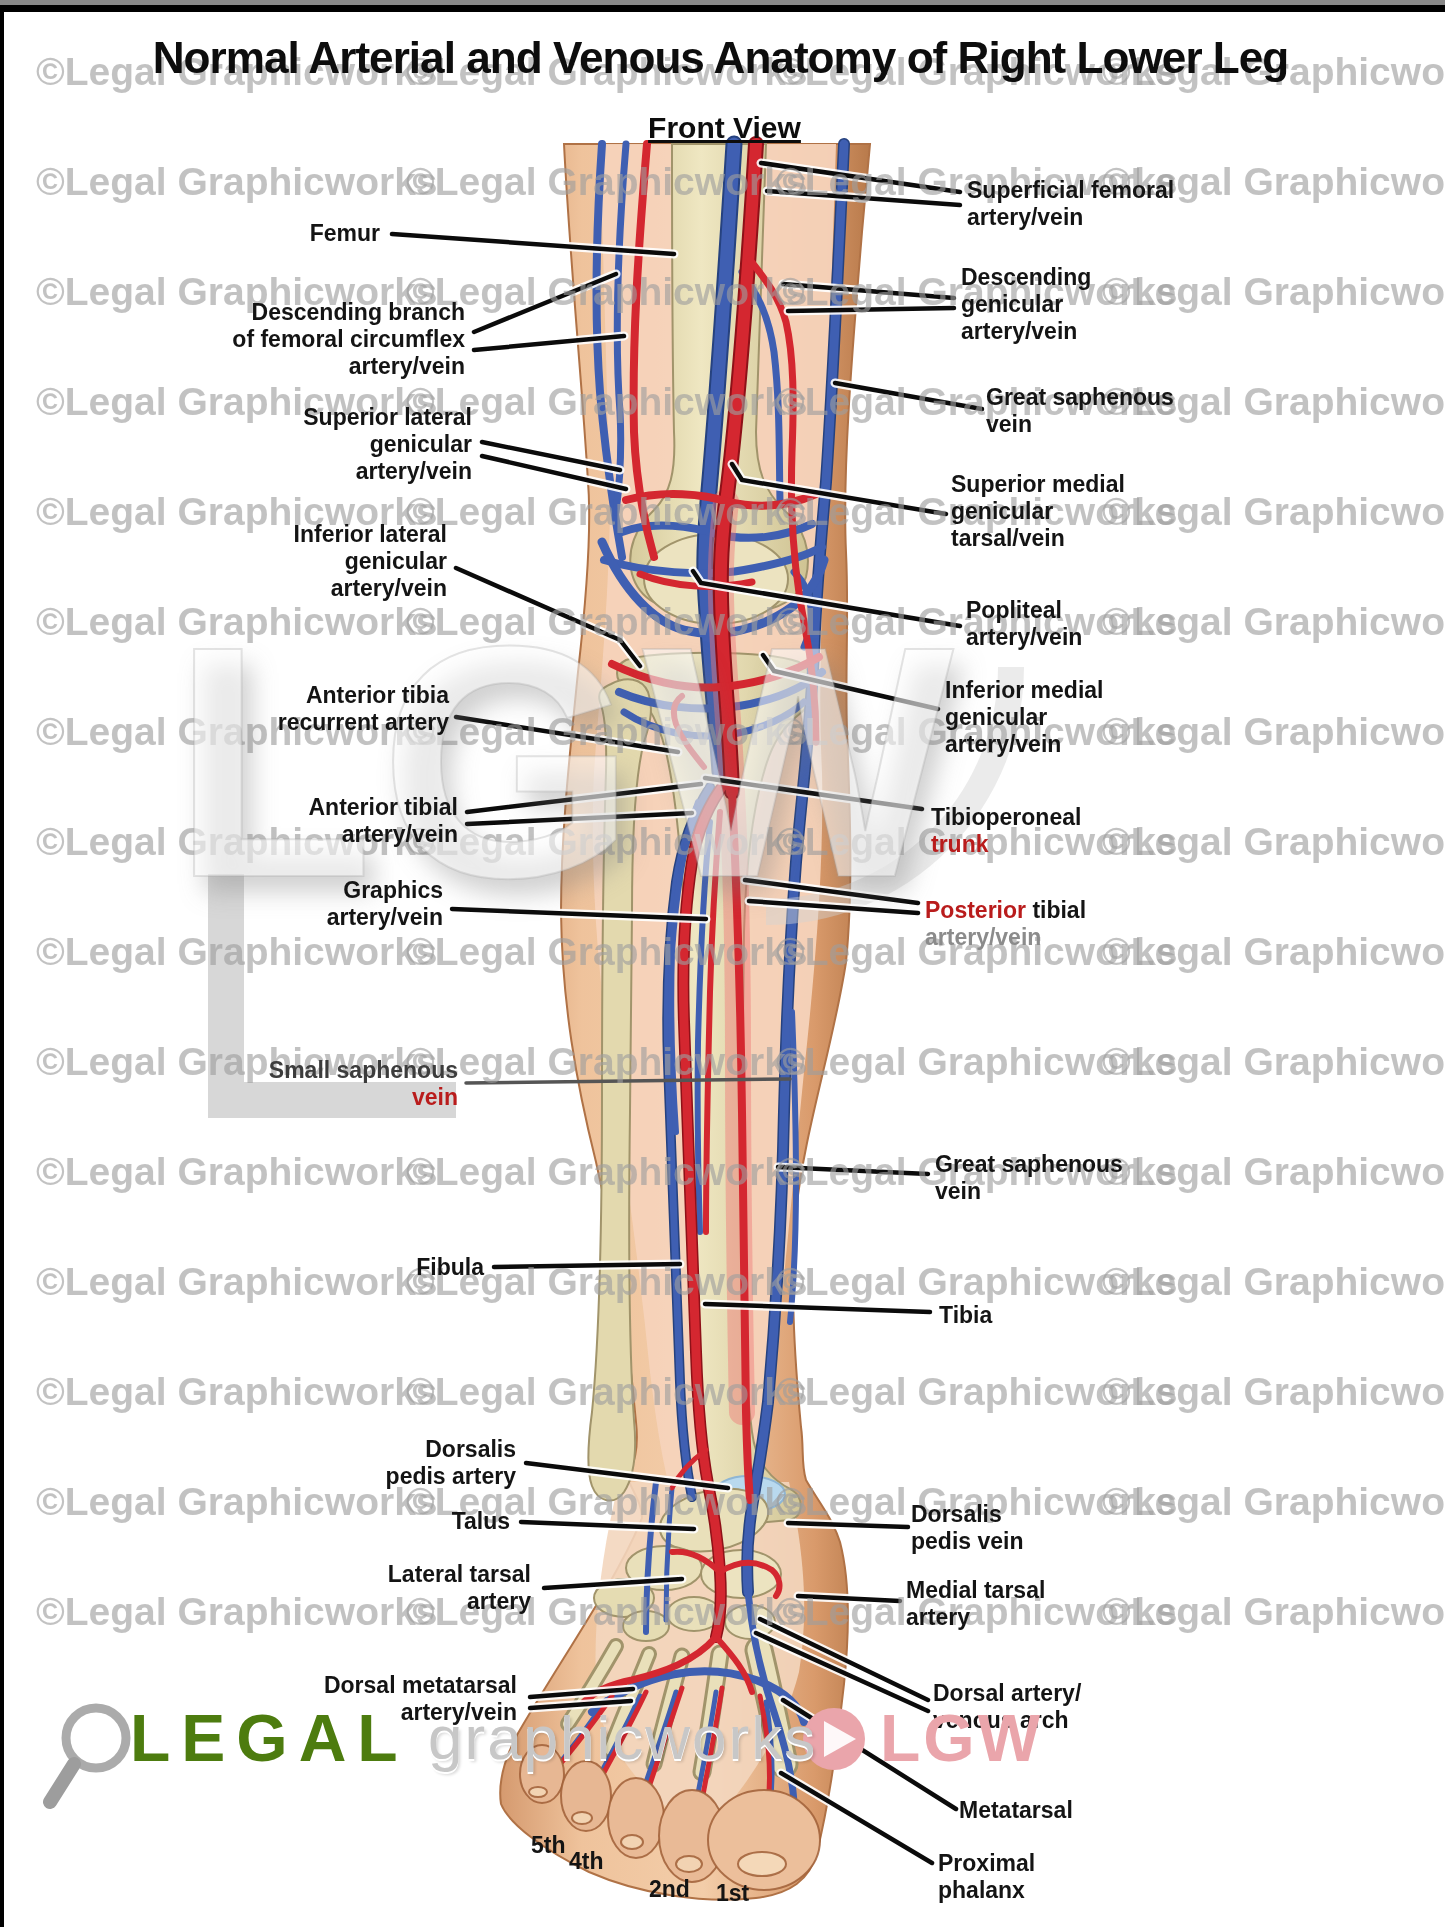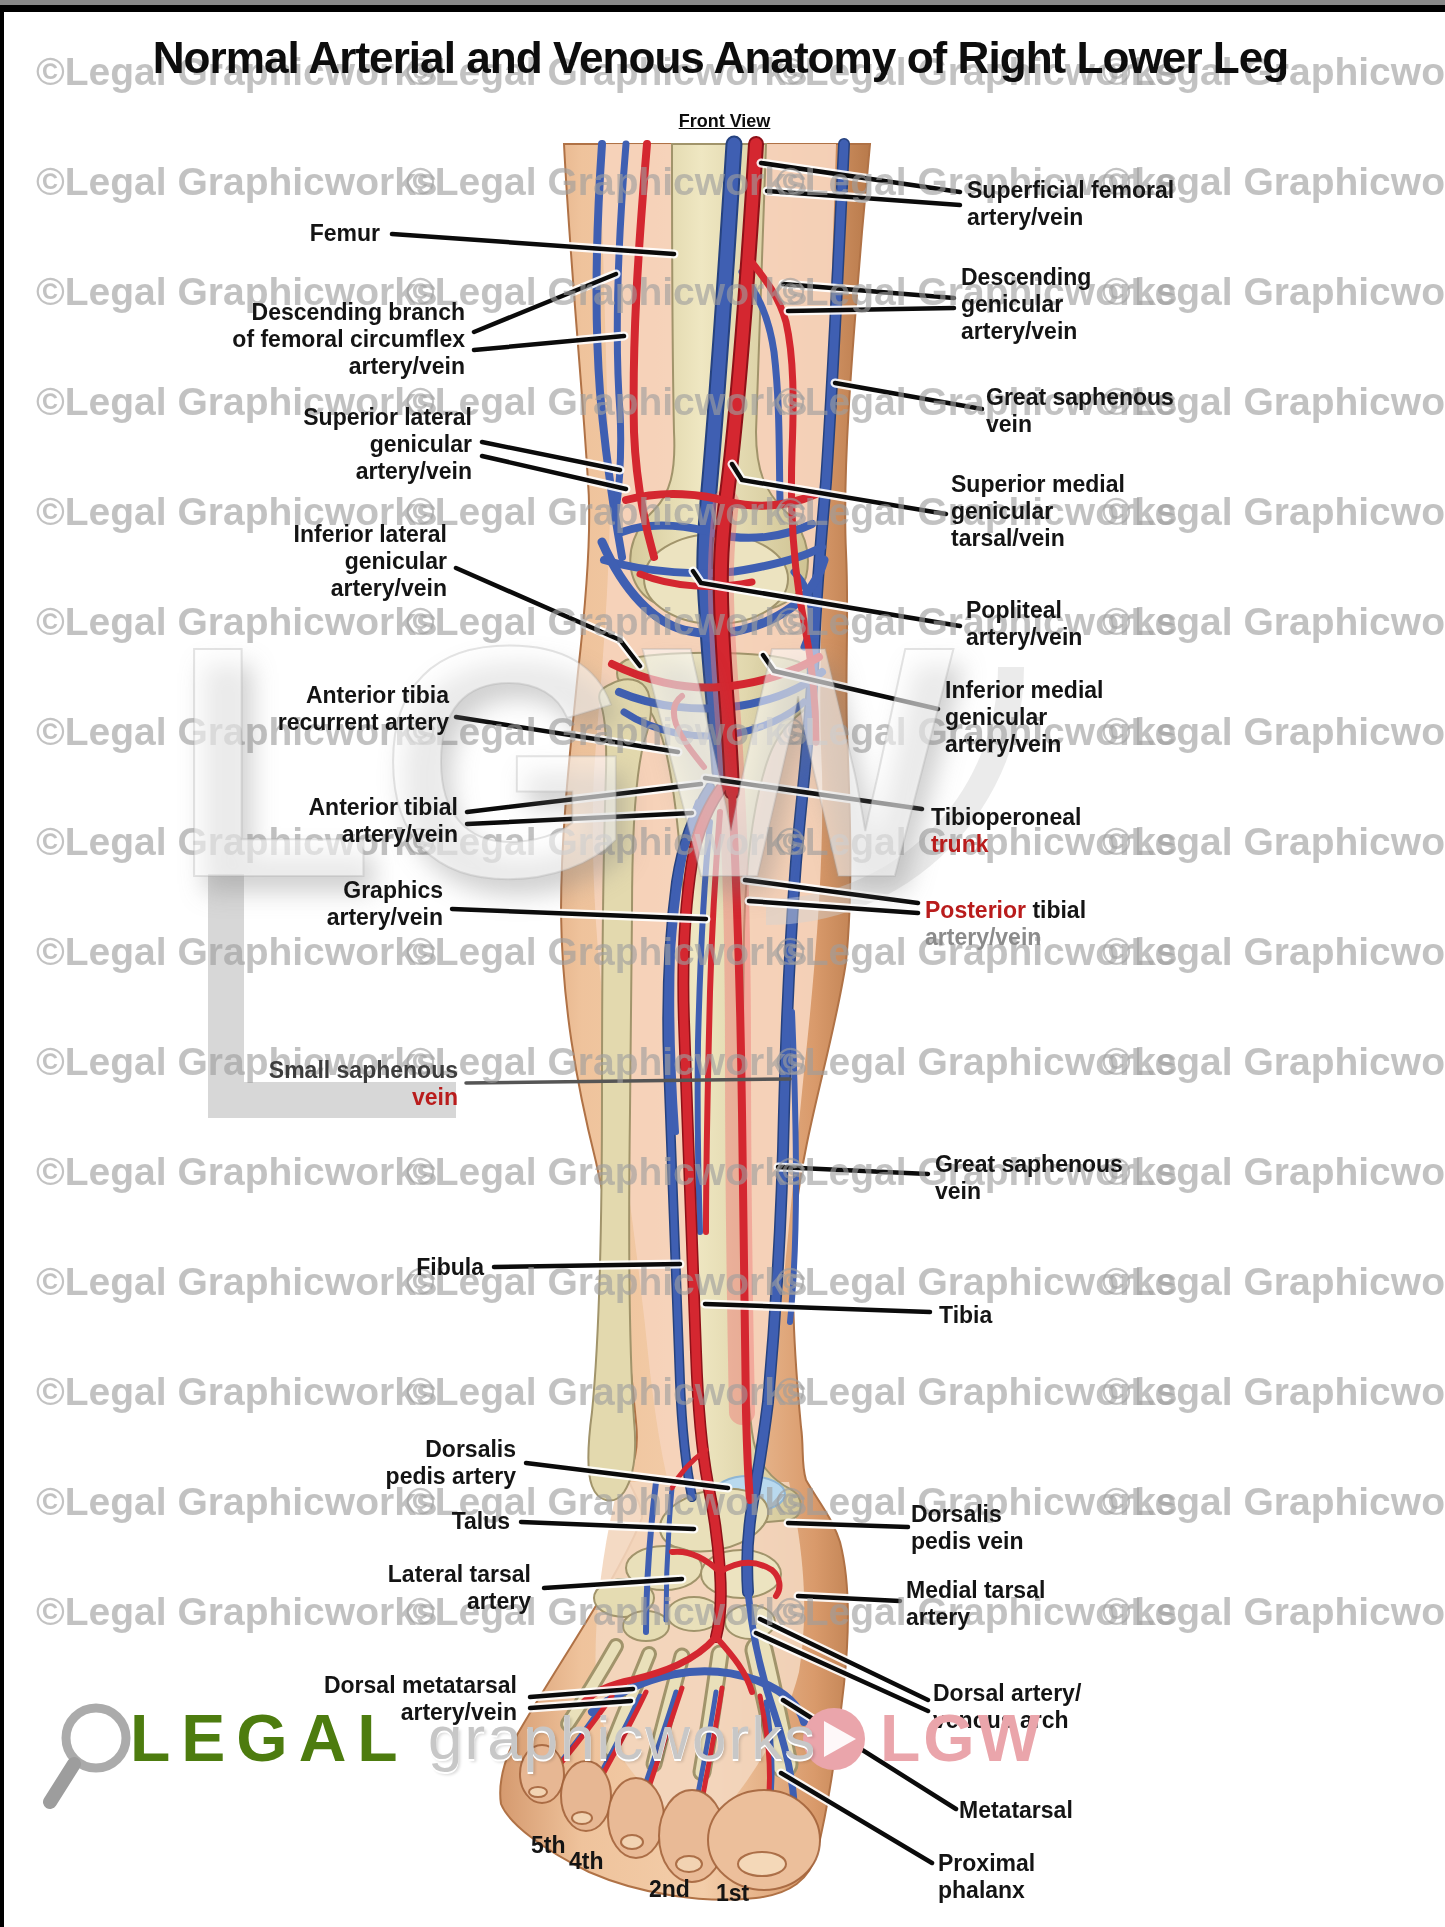--- a/index.html
+++ b/index.html
@@ -11,21 +11,21 @@
     font-family:"Liberation Sans", sans-serif;
   }
   
   .title{
     position:absolute; top:20px; left:0; right:8px; z-index:6;
     text-align:center; font-size:45px; font-weight:700; color:#0d0d0d;
     letter-spacing:-1px; transform:scaleX(0.98);
   }
   .front-view{
     position:absolute; top:99px; left:0; width:100%; z-index:6;
-    text-align:center; font-size:18px; font-weight:700; color:#0d0d0d;
+    text-align:center; font-size:30px; font-weight:700; color:#0d0d0d;
     text-decoration:underline;
   }
   .lbl{
     position:absolute; z-index:6;
     font-size:23px; line-height:27px; font-weight:700; color:#141414;
     white-space:pre-line;
   }
   .lbl.left{text-align:right;}
   .lbl.right{text-align:left;}
   .gray{color:#b91c1c;}

